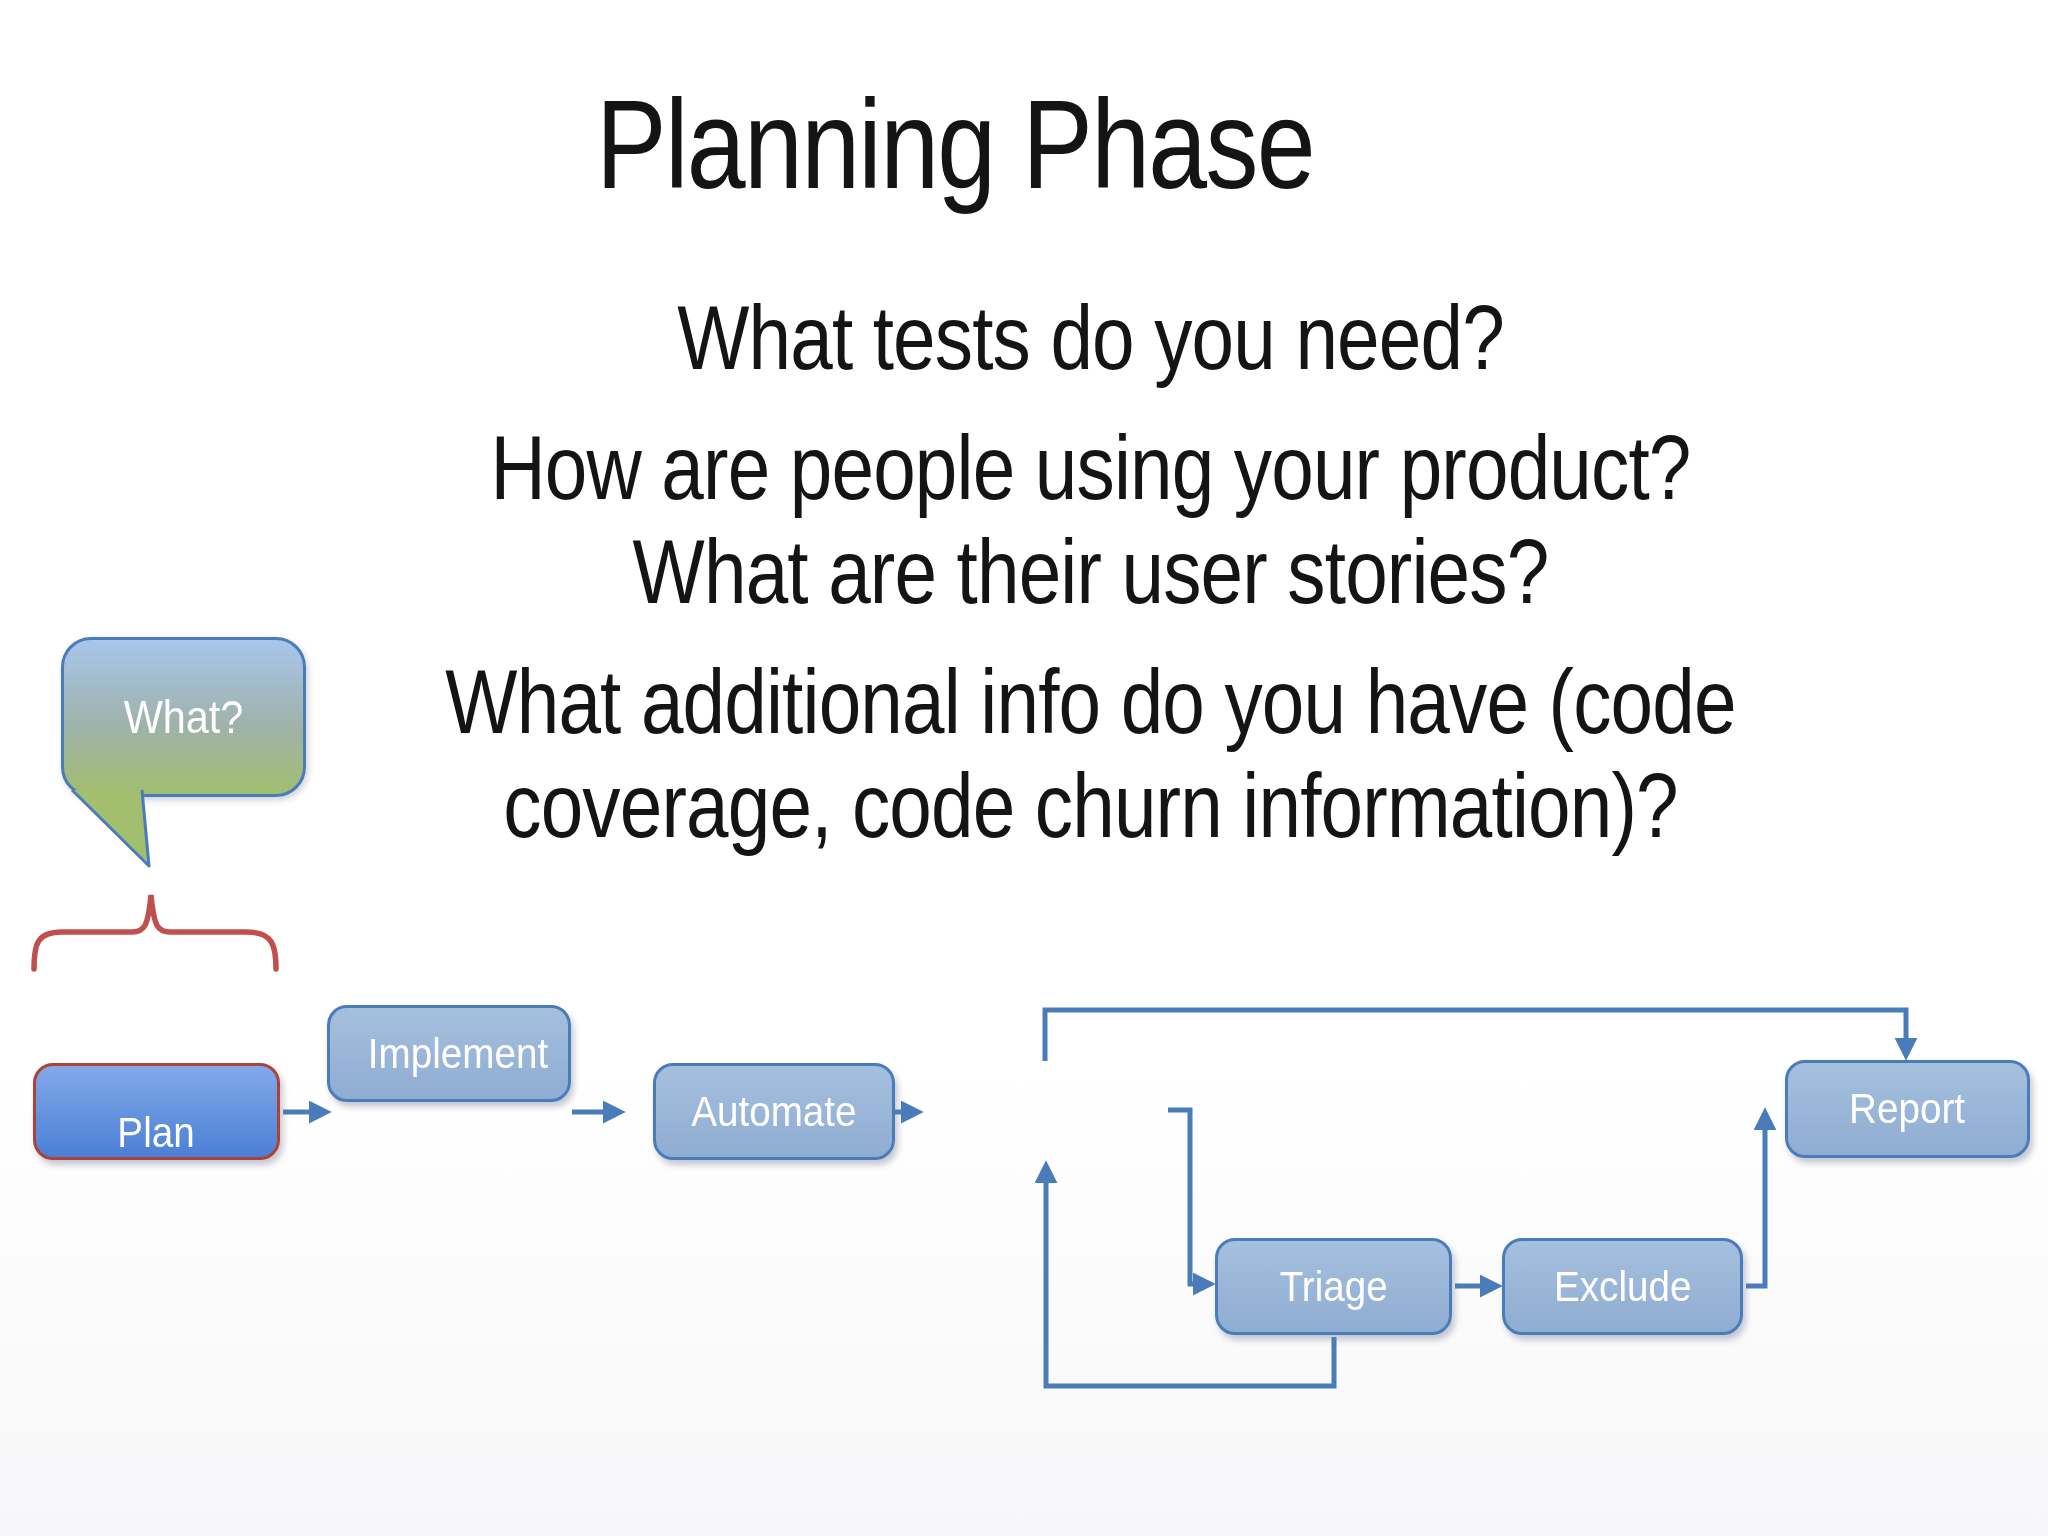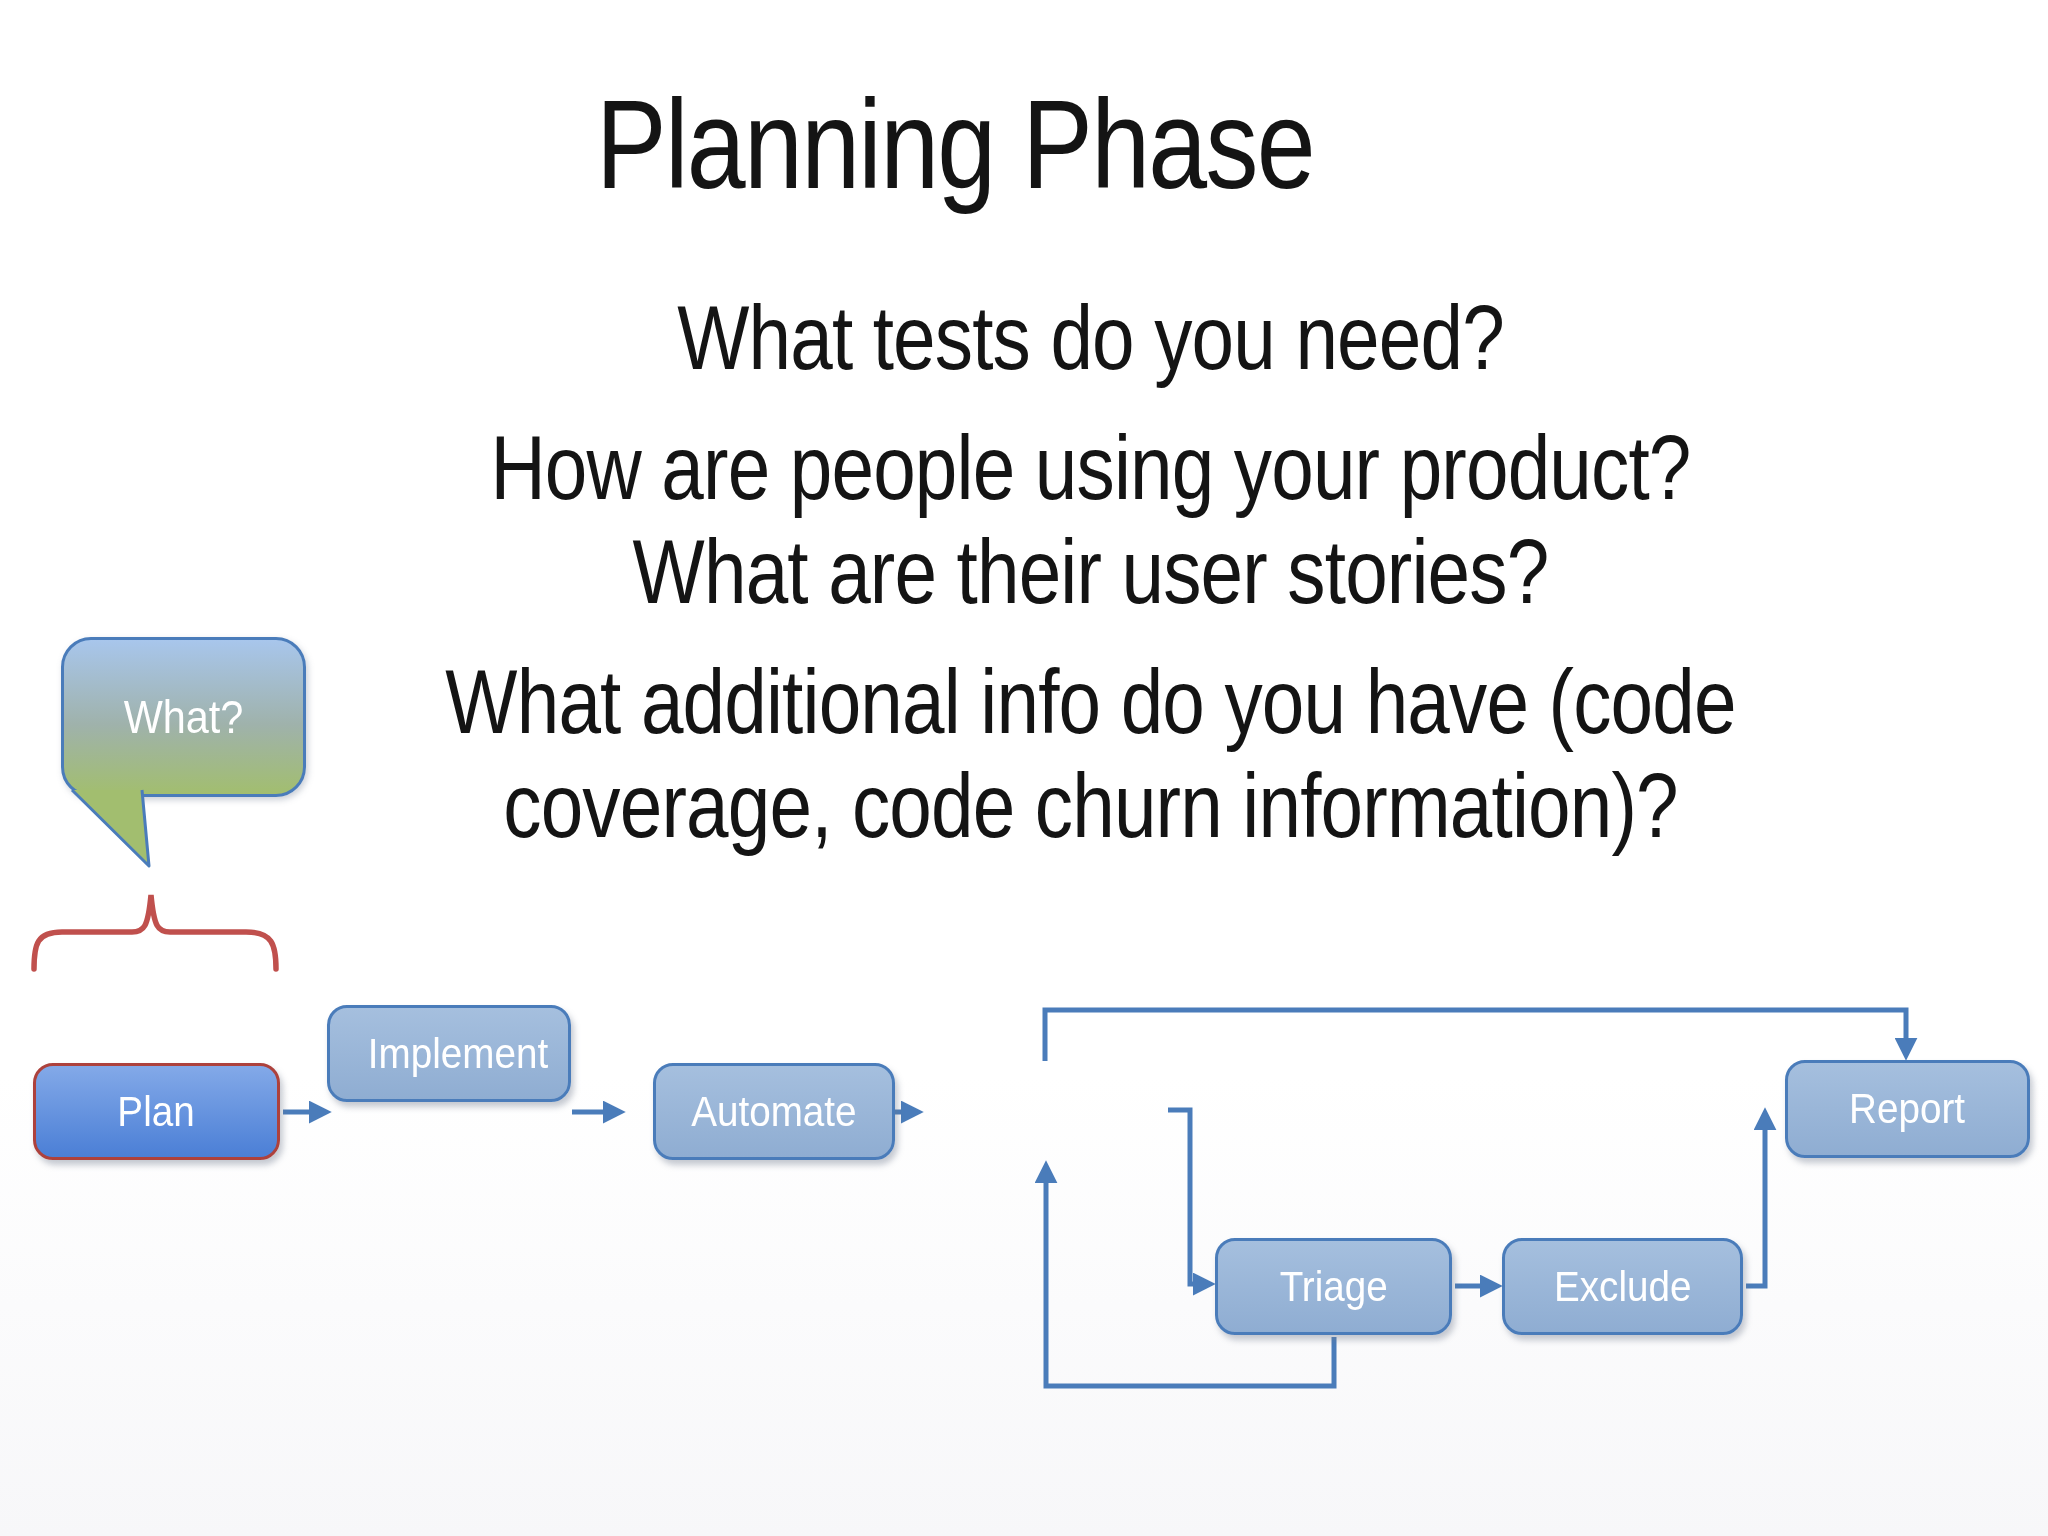--- a/index.html
+++ b/index.html
@@ -96,21 +96,21 @@
     <path class="connector" d="M283 1112 L326 1112" marker-end="url(#ah)"></path>
     <path class="connector" d="M572 1112 L620 1112" marker-end="url(#ah)"></path>
     <path class="connector" d="M868 1112 L918 1112" marker-end="url(#ah)"></path>
     <path class="connector" d="M1045 1061 L1045 1010 L1906 1010 L1906 1055" marker-end="url(#ah)"></path>
     <path class="connector" d="M1168 1110 L1190 1110 L1190 1284 L1210 1284" marker-end="url(#ah)"></path>
     <path class="connector" d="M1455 1286 L1497 1286" marker-end="url(#ah)"></path>
     <path class="connector" d="M1334 1337 L1334 1386 L1046 1386 L1046 1166" marker-end="url(#ah)"></path>
     <path class="connector" d="M1746 1286 L1765 1286 L1765 1113" marker-end="url(#ah)"></path>
   </svg>
 
-  <div class="node plan" style="left:33px;top:1063px;width:247px;height:97px;">
+  <div class="node plan" style="left:33px;top:1063px;width:247px;height:97px;align-items:flex-end;">
     <span>Plan</span>
   </div>
   <div class="node" style="left:327px;top:1005px;width:244px;height:97px;padding-left:18px;">
     <span>Implement</span>
   </div>
   <div class="node" style="left:653px;top:1063px;width:242px;height:97px;">
     <span>Automate</span>
   </div>
   <div class="node" style="left:1215px;top:1238px;width:237px;height:97px;">
     <span>Triage</span>

